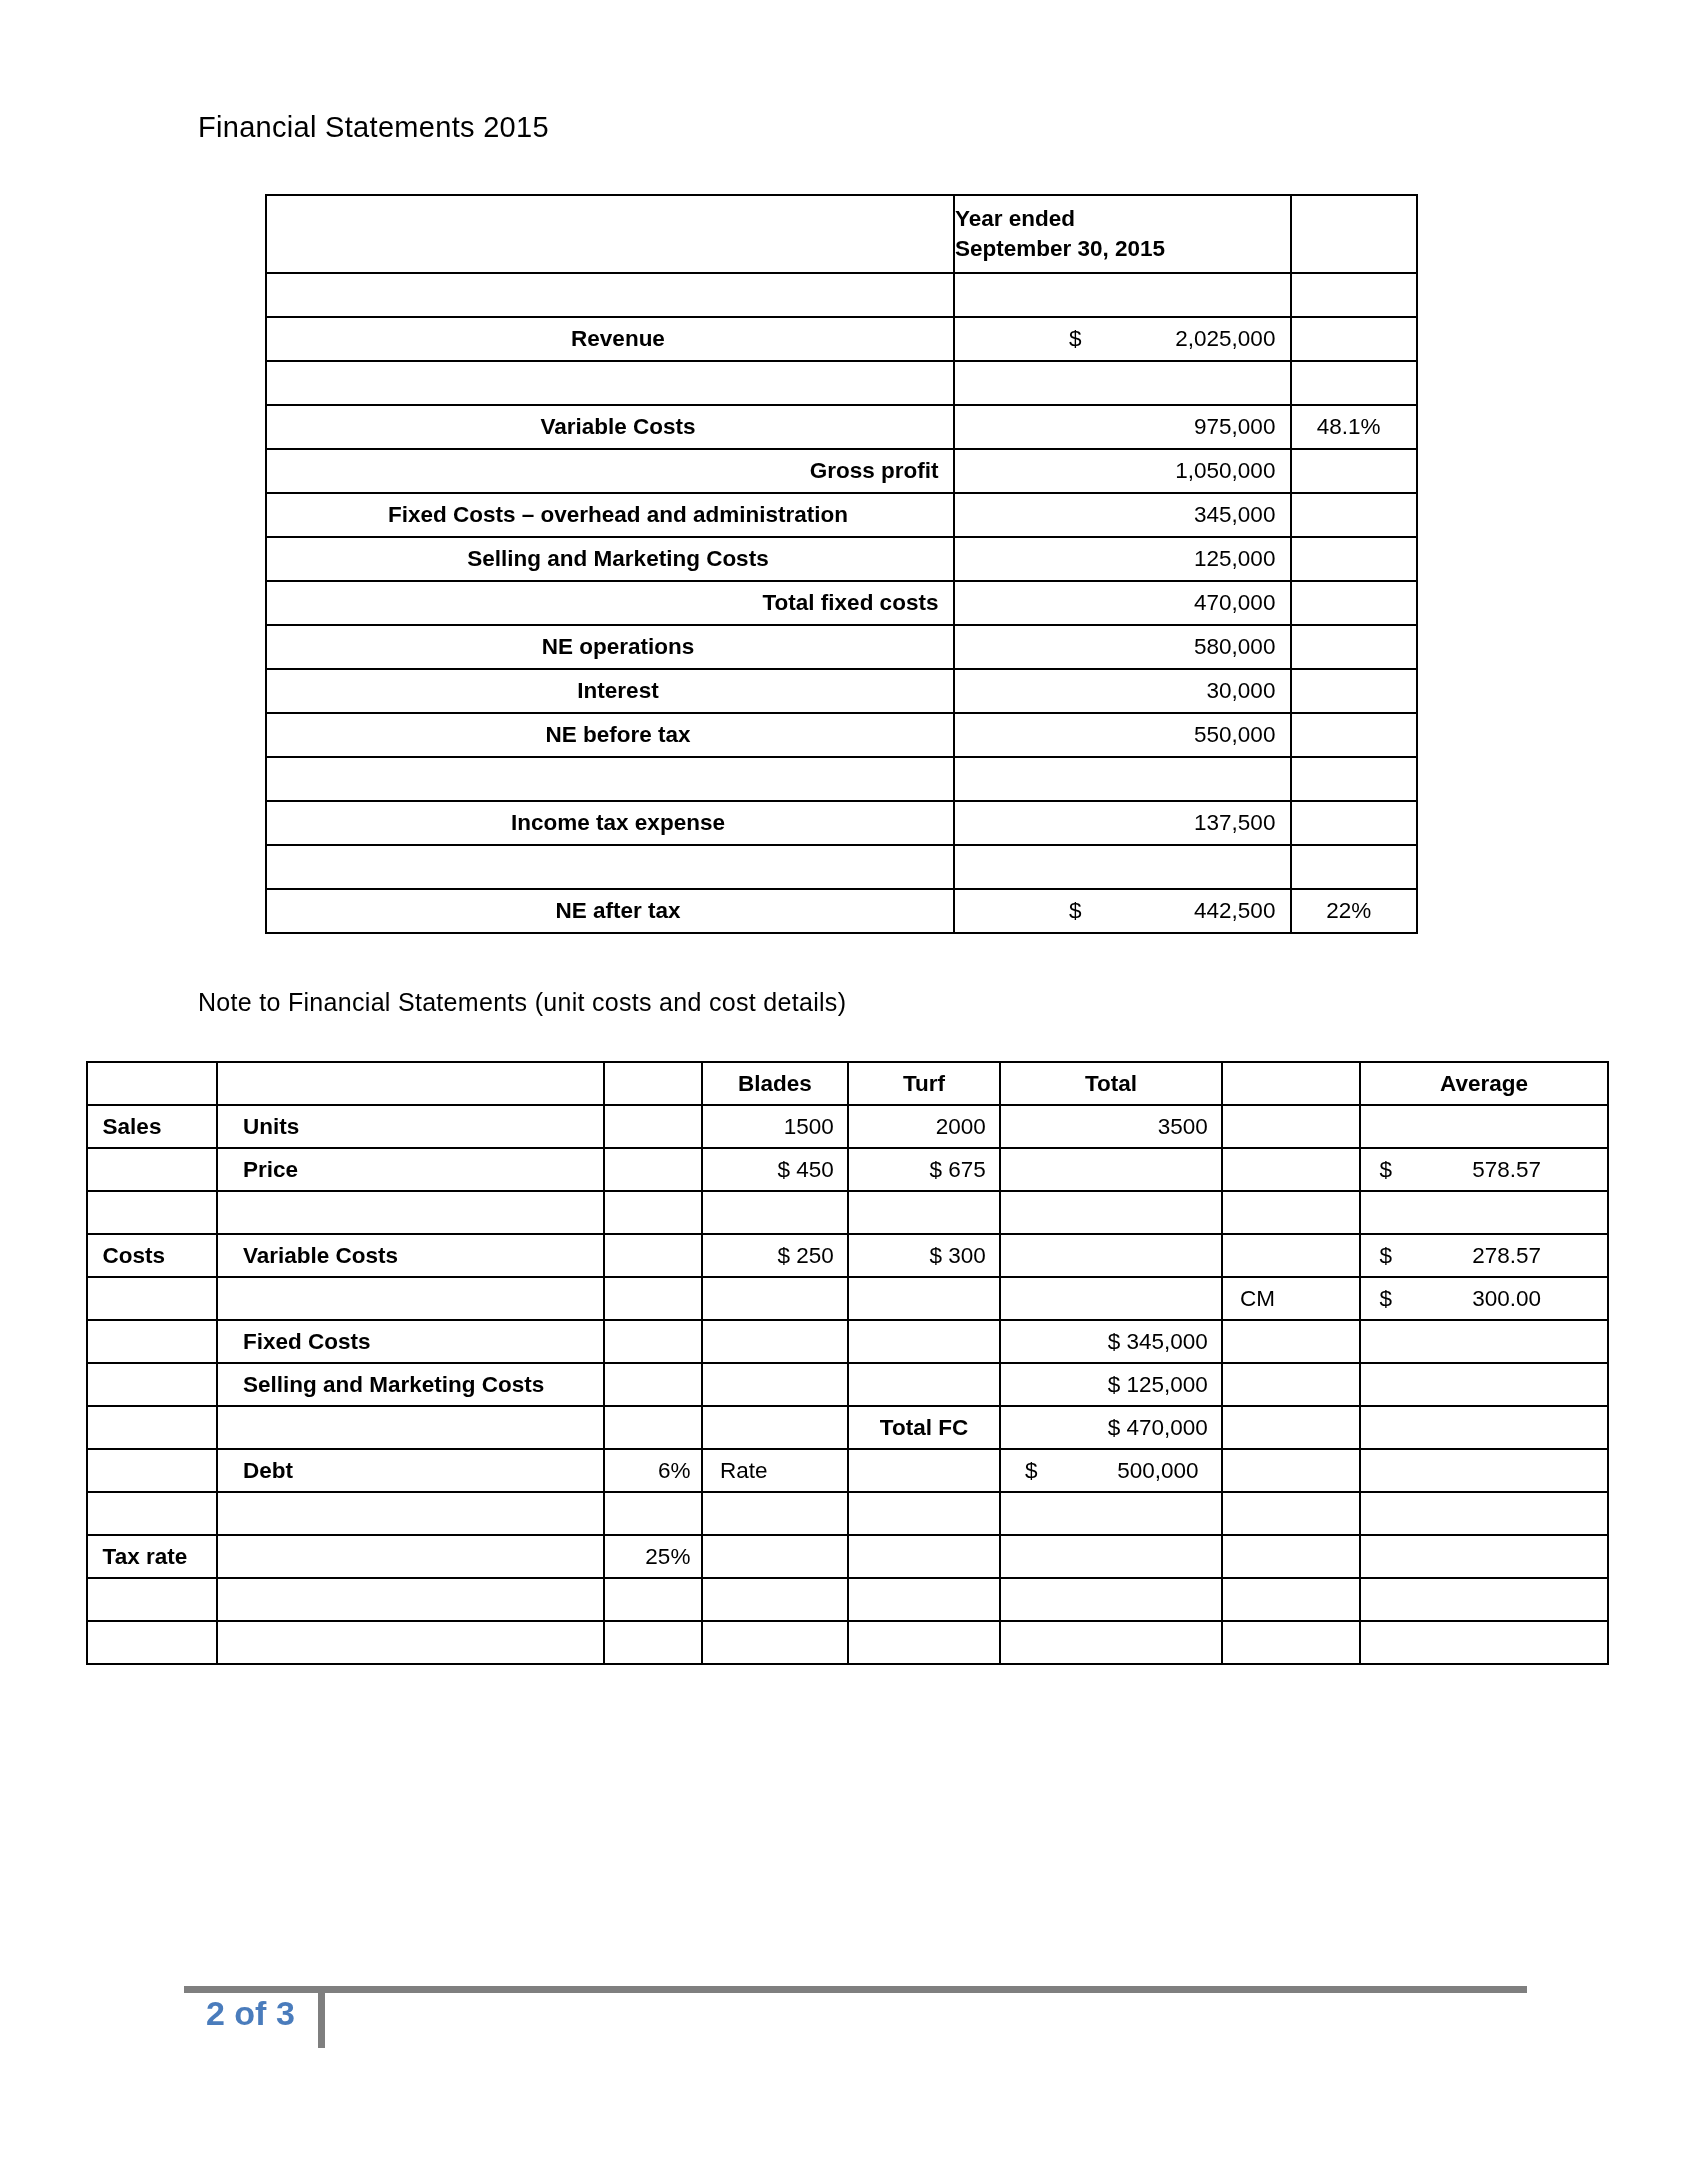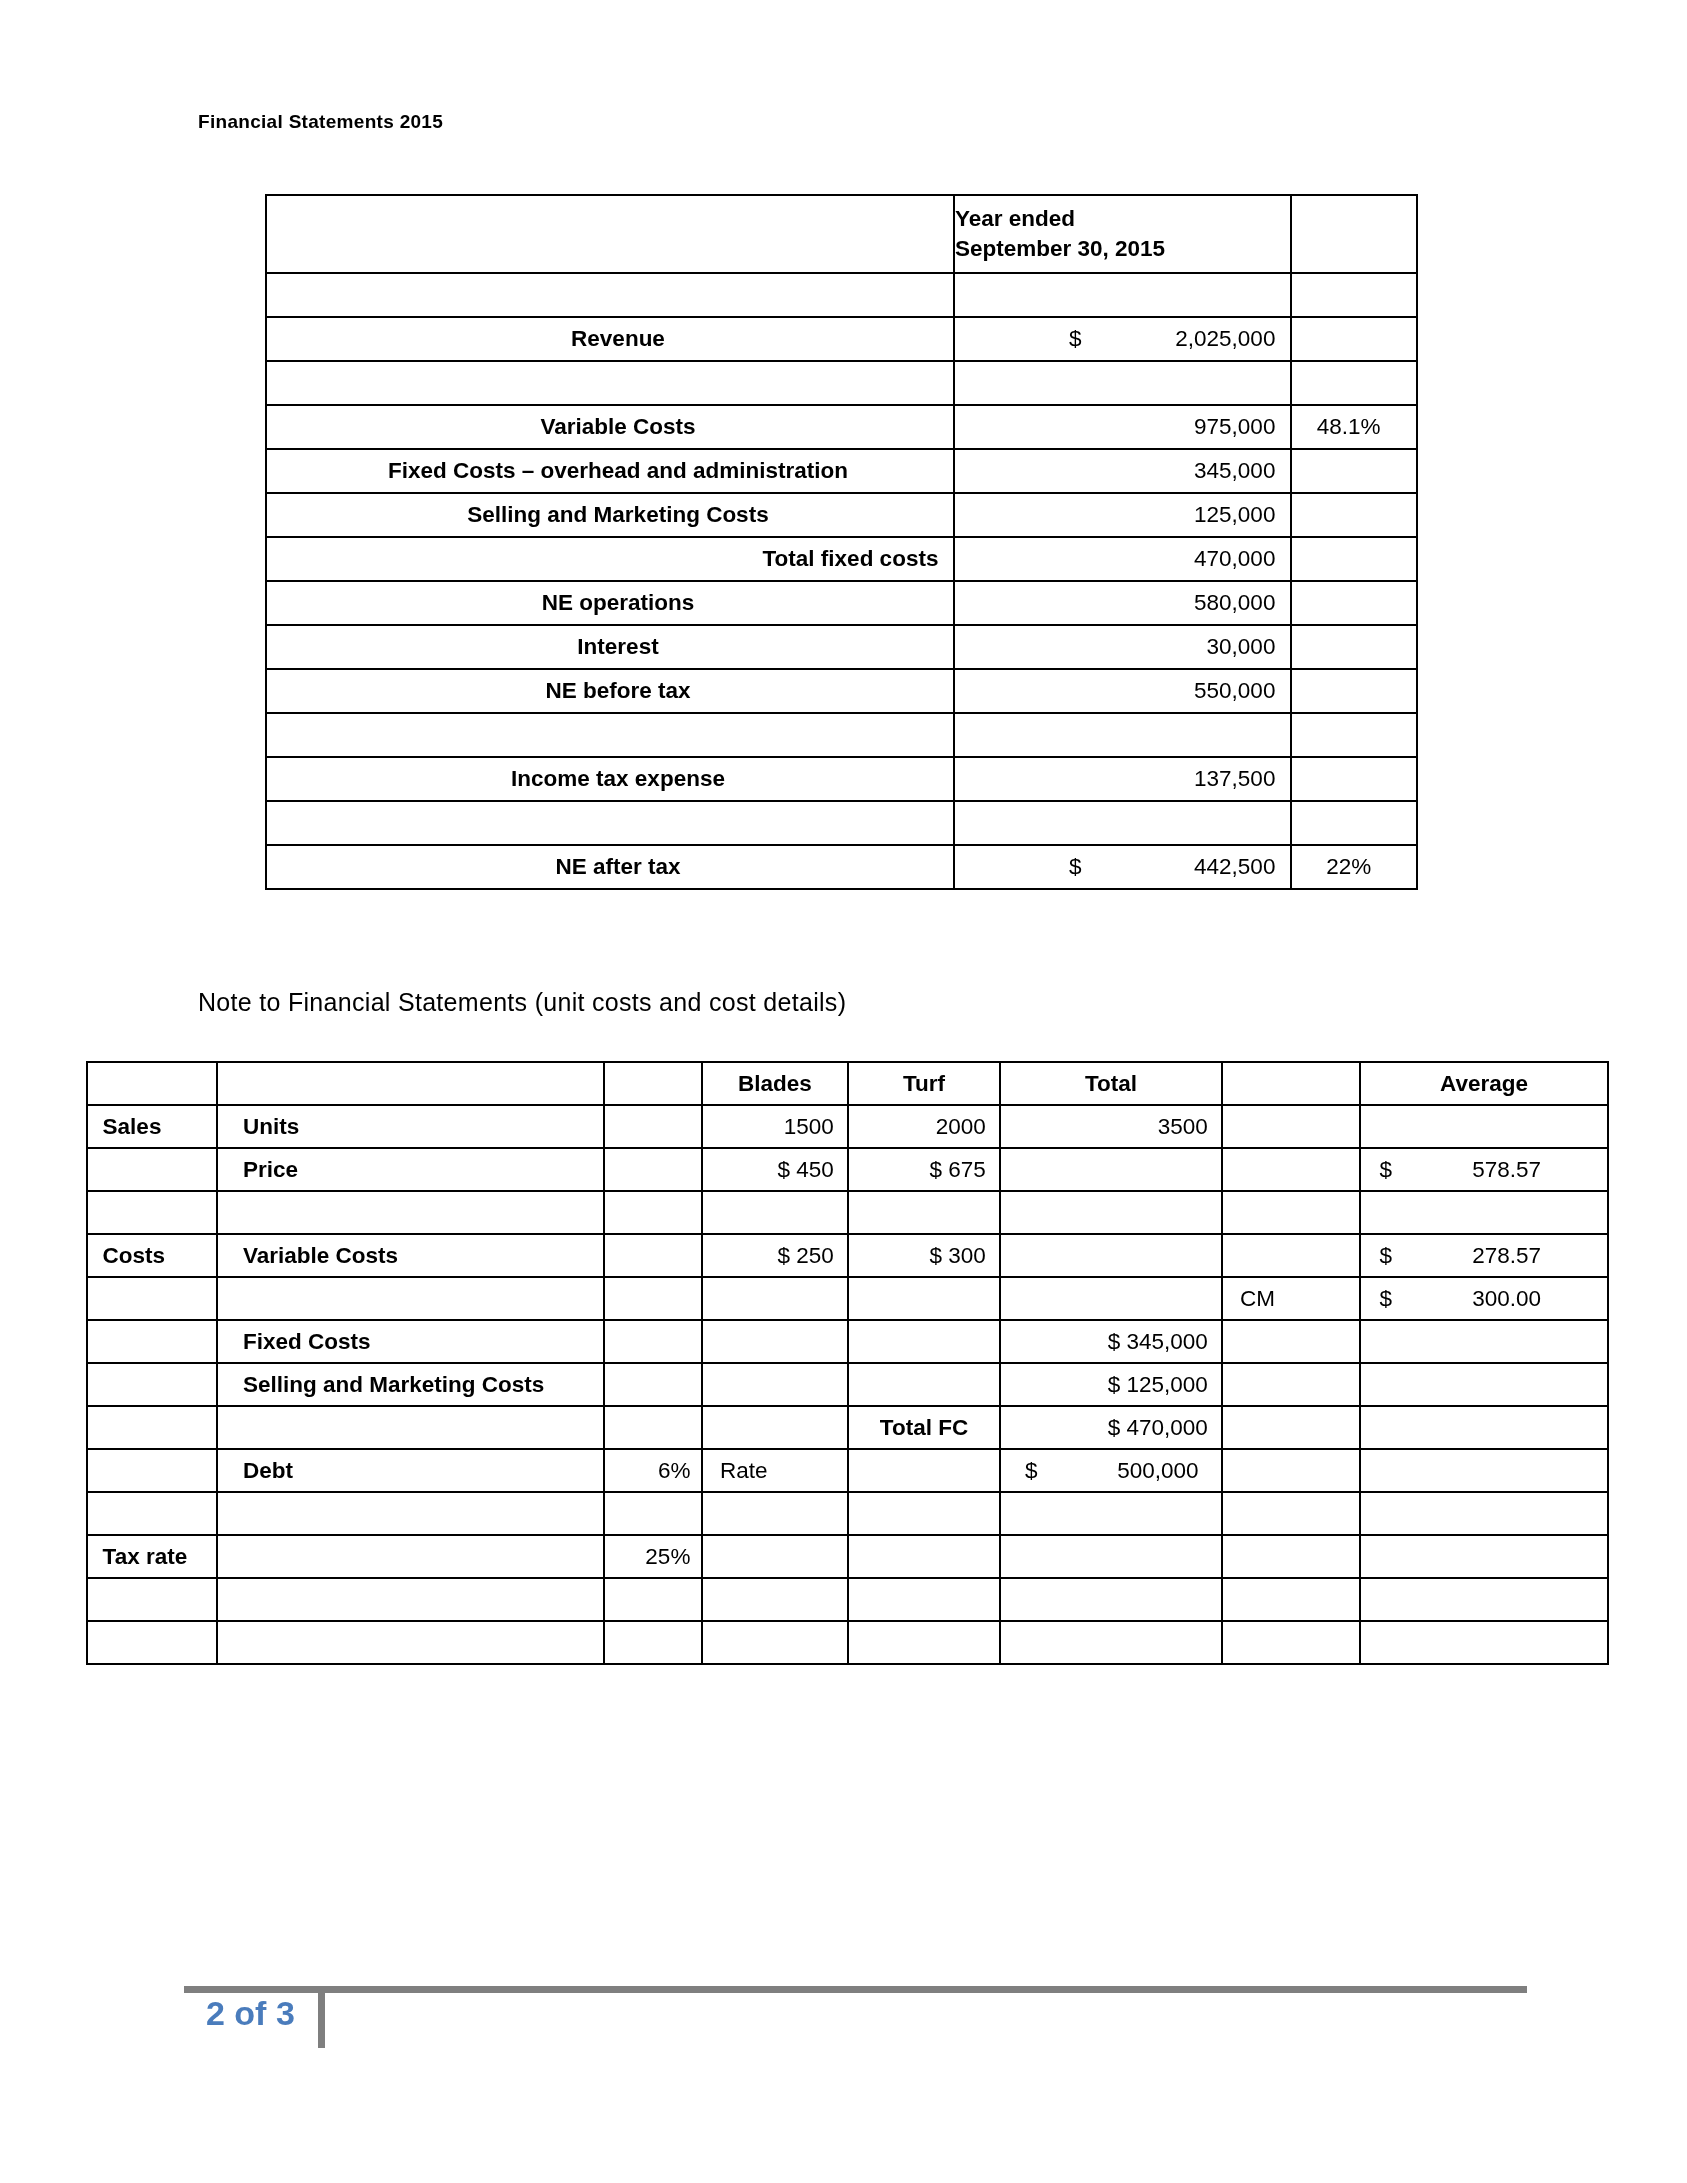--- a/index.html
+++ b/index.html
@@ -2,21 +2,21 @@
 <html style="font-size:10.6px"><head>
 <meta charset="utf-8">
 <style>
   html,body { margin:0; padding:0; background:#e8e8e8; }
   .page {
     position:relative; width:1687px; height:2183px; background:#ffffff;
     font-family:"Liberation Sans", sans-serif; color:#000; overflow:hidden;
   }
   .doc-title {
     position:absolute; left:198px; top:111px;
-    font-size:19px; font-weight:bold; letter-spacing:0.3px;
+    font-size:29px; font-weight:normal; letter-spacing:0.3px;
   }
   .note-heading {
     position:absolute; left:198px; top:988px;
     font-size:25px; font-weight:normal; letter-spacing:0.3px;
   }
   table { border-collapse:collapse; table-layout:fixed; position:absolute; background:#fff; }
   td {
     border:2.6px solid #000; padding:0; overflow:hidden; white-space:nowrap;
     font-size:22.5px; vertical-align:middle;
   }
@@ -86,20 +86,25 @@
           <td></td>
           <td></td>
           <td></td>
         </tr>
     <tr style="height:44px">
       <td class="lbl">Variable Costs</td>
       <td class="num">975,000</td>
       <td class="pct">48.1%</td>
     </tr>
     <tr style="height:44px">
+      <td class="lblr">Gross profit</td>
+      <td class="num">1,050,000</td>
+      <td></td>
+    </tr>
+    <tr style="height:44px">
       <td class="lbl">Fixed Costs – overhead and administration</td>
       <td class="num">345,000</td>
       <td></td>
     </tr>
     <tr style="height:44px">
       <td class="lbl">Selling and Marketing Costs</td>
       <td class="num">125,000</td>
       <td></td>
     </tr>
     <tr style="height:44px">

